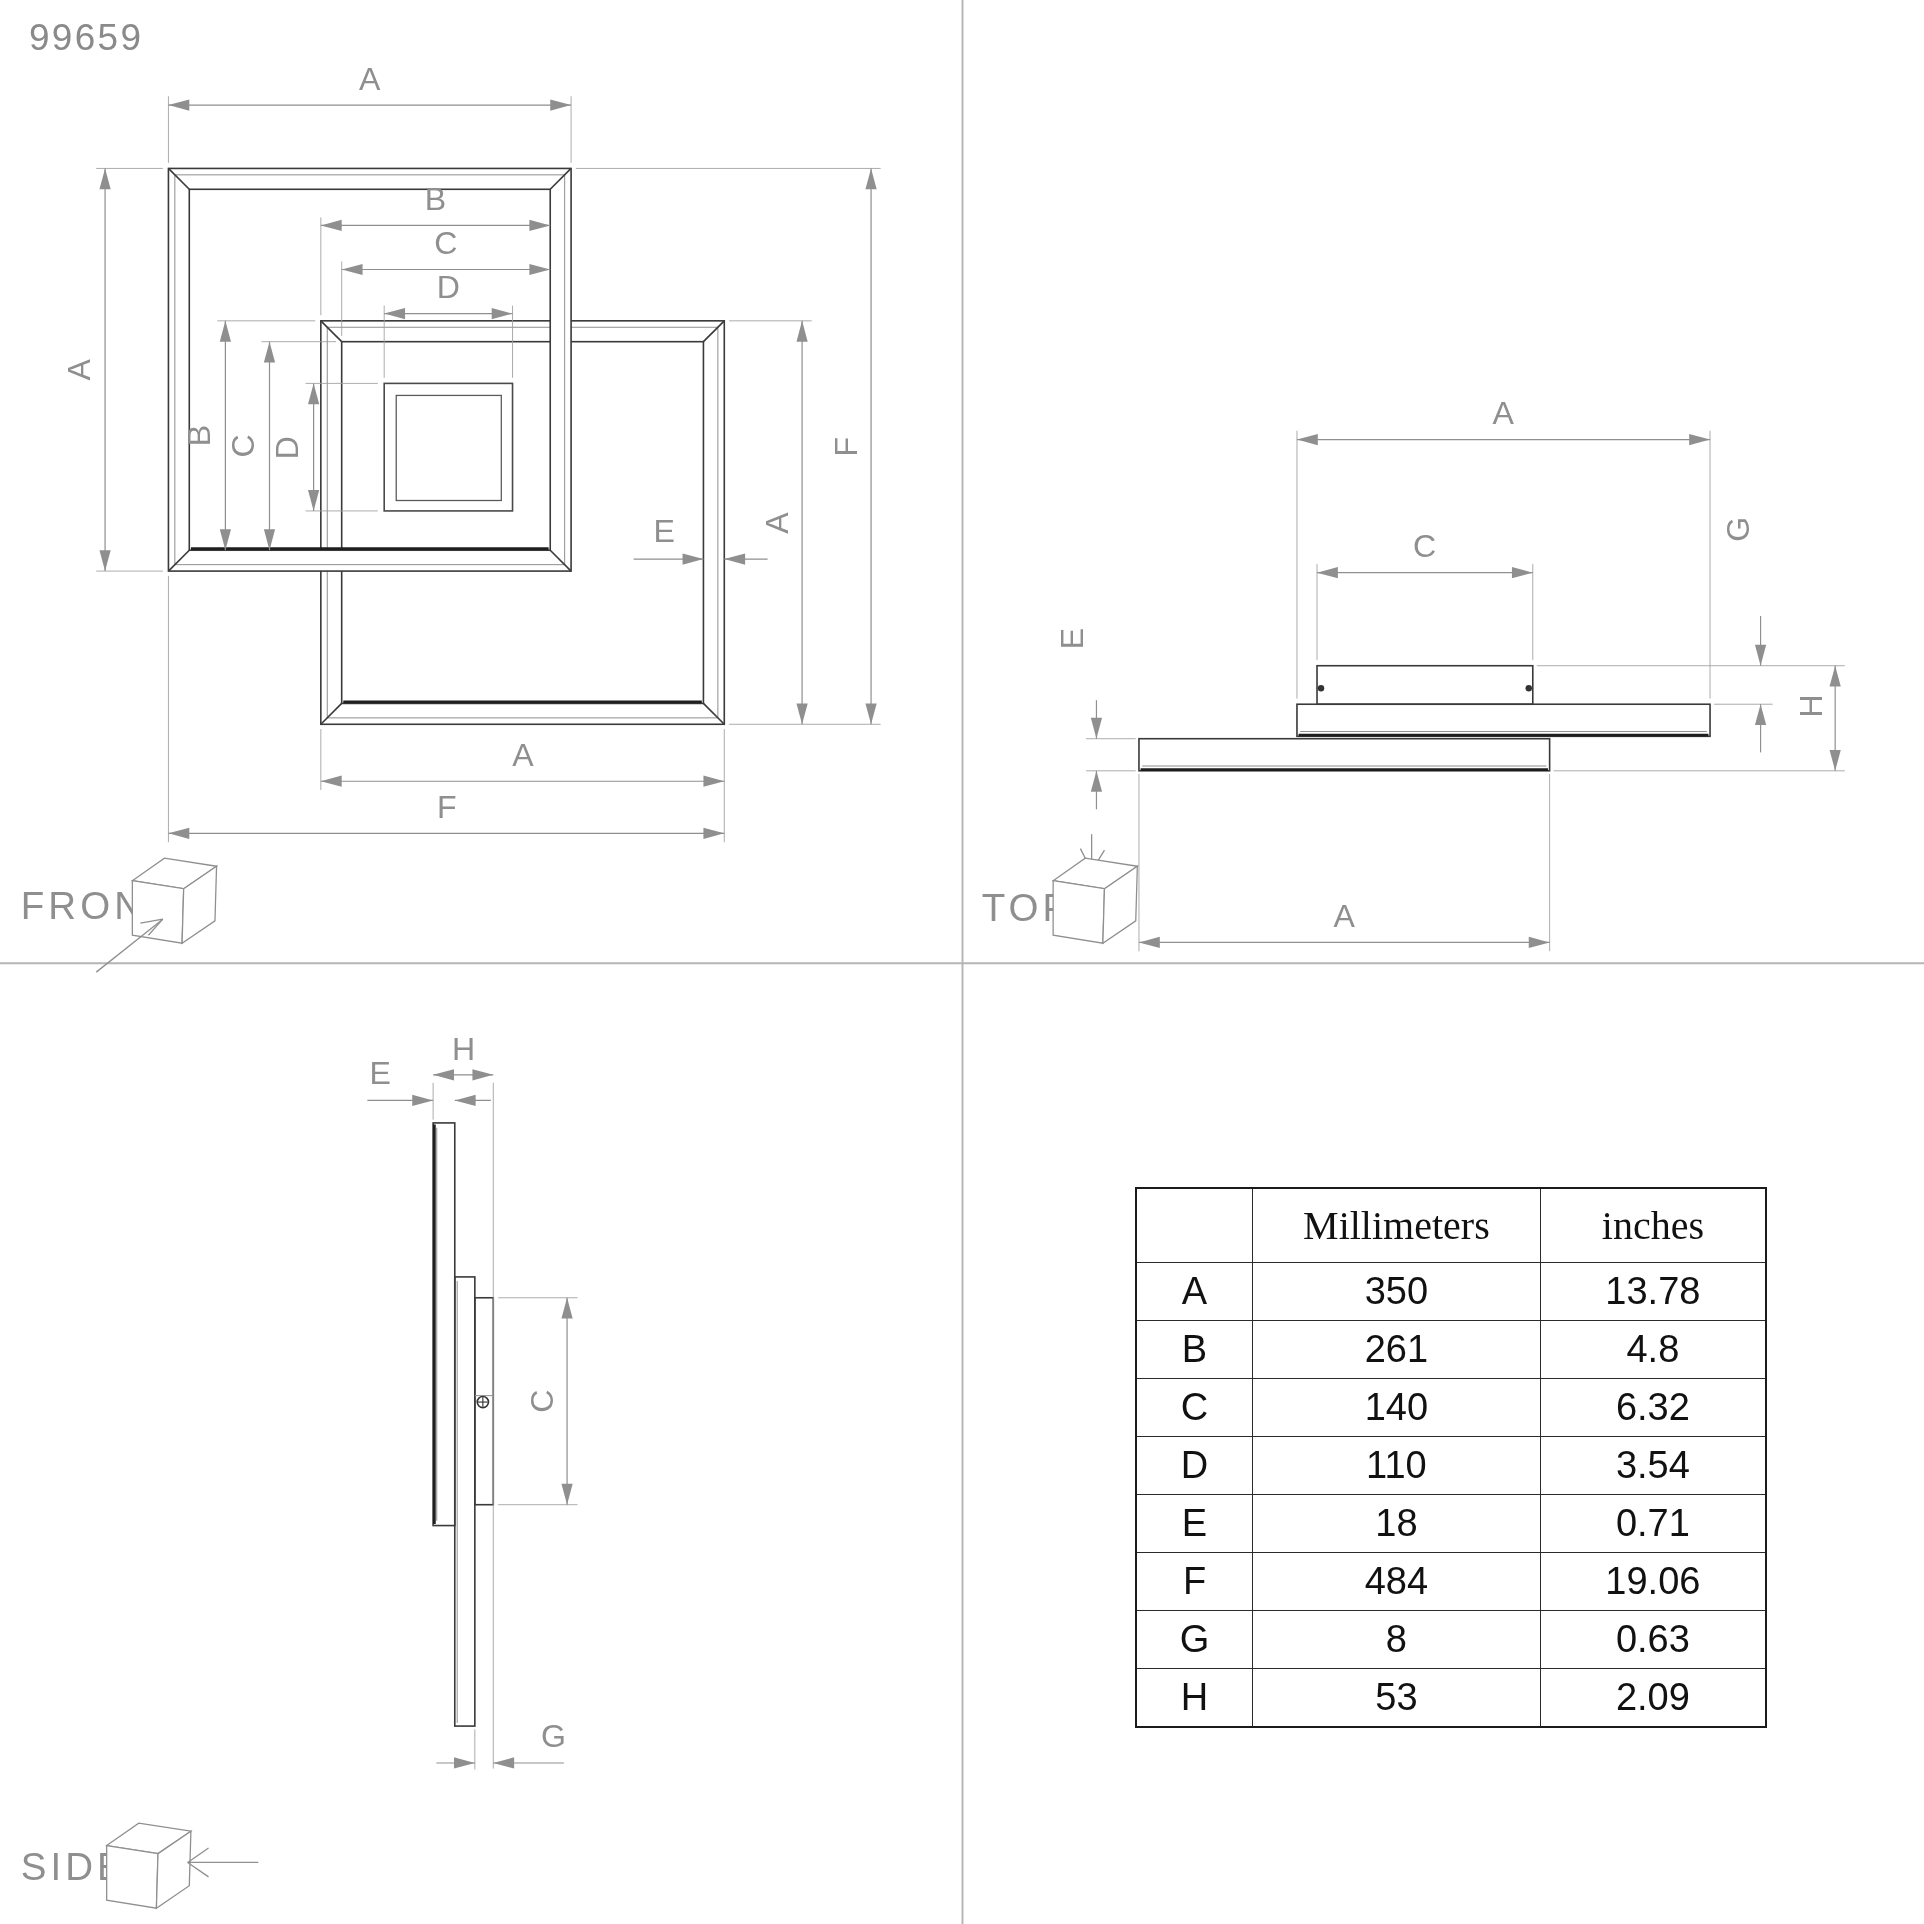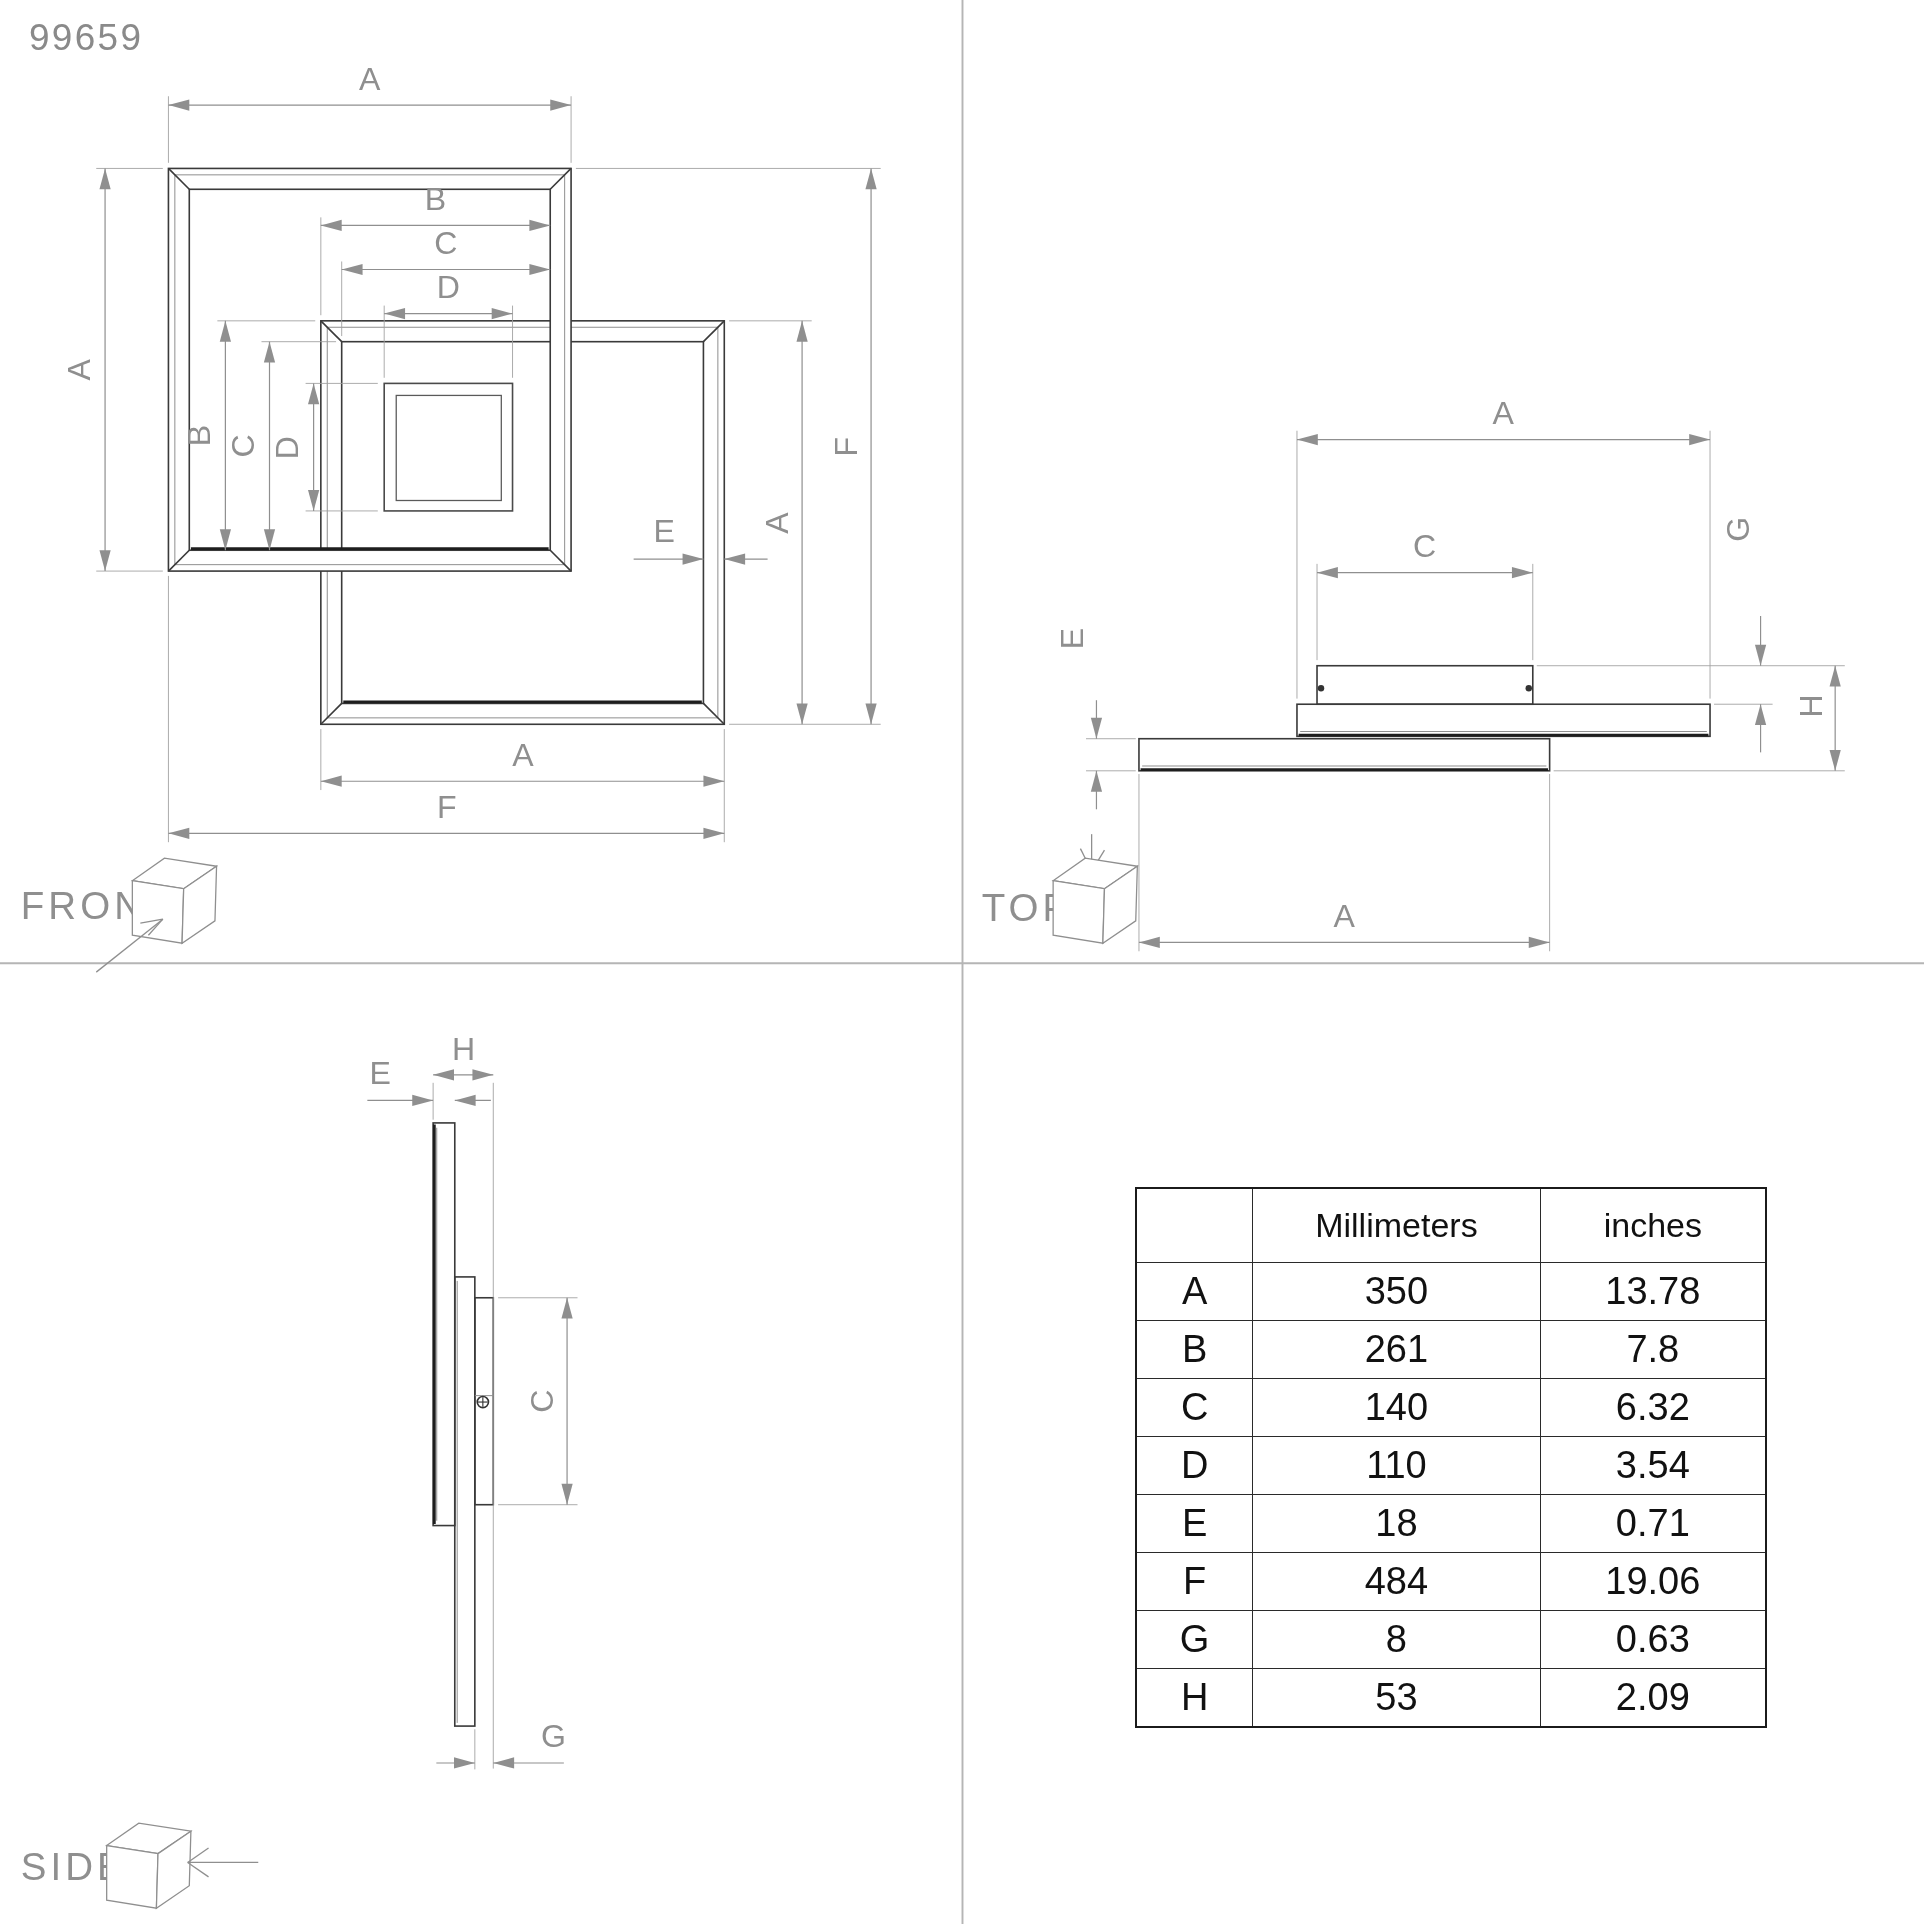--- a/index.html
+++ b/index.html
@@ -13,21 +13,21 @@
   .drawthin{stroke:#8a8a8a;stroke-width:1.2;fill:none;}
   .shadow{stroke:#1e1e1e;stroke-width:3.5;fill:none;}
   .dim{stroke:#8f8f8f;stroke-width:1.5;fill:none;}
   .ext{stroke:#a0a0a0;stroke-width:1.1;fill:none;}
   .cube{stroke:#8f8f8f;stroke-width:1.6;fill:#ffffff;}
   .cubearrow{stroke:#8f8f8f;stroke-width:1.6;fill:none;}
   .whitering{fill:#ffffff;fill-rule:evenodd;stroke:none;}
   
   #dim-table{position:absolute;left:1135px;top:1187px;width:632px;border:2.4px solid #1b1b1b;border-collapse:collapse;background:#fff;}
   #dim-table td,#dim-table th{border:1.6px solid #2a2a2a;text-align:center;vertical-align:middle;color:#111;font-weight:normal;}
-  #dim-table th{height:71px;font-size:34px;}
+  #dim-table th{height:71px;font-size:40px;font-family:Liberation Serif, serif;}
   #dim-table td{height:55px;font-size:38px;}
   #dim-table .c-key{width:115px;}
   #dim-table .c-mm{width:287px;}
   #dim-table .c-in{width:225px;}
 </style>
 </head>
 <body>
 
 <div id="stage">
 <svg width="1925" height="1925" viewBox="0 0 2400 2400">
@@ -291,21 +291,21 @@
   <tbody id="dim-table-body">
   <tr>
     <td class="c-key cell-key">A</td>
     <td class="c-mm cell-mm">350</td>
     <td class="c-in cell-in">13.78</td>
   </tr>
 
   <tr>
     <td class="c-key cell-key">B</td>
     <td class="c-mm cell-mm">261</td>
-    <td class="c-in cell-in">7.8</td>
+    <td class="c-in cell-in">4.8</td>
   </tr>
 
   <tr>
     <td class="c-key cell-key">C</td>
     <td class="c-mm cell-mm">140</td>
     <td class="c-in cell-in">6.32</td>
   </tr>
 
   <tr>
     <td class="c-key cell-key">D</td>

